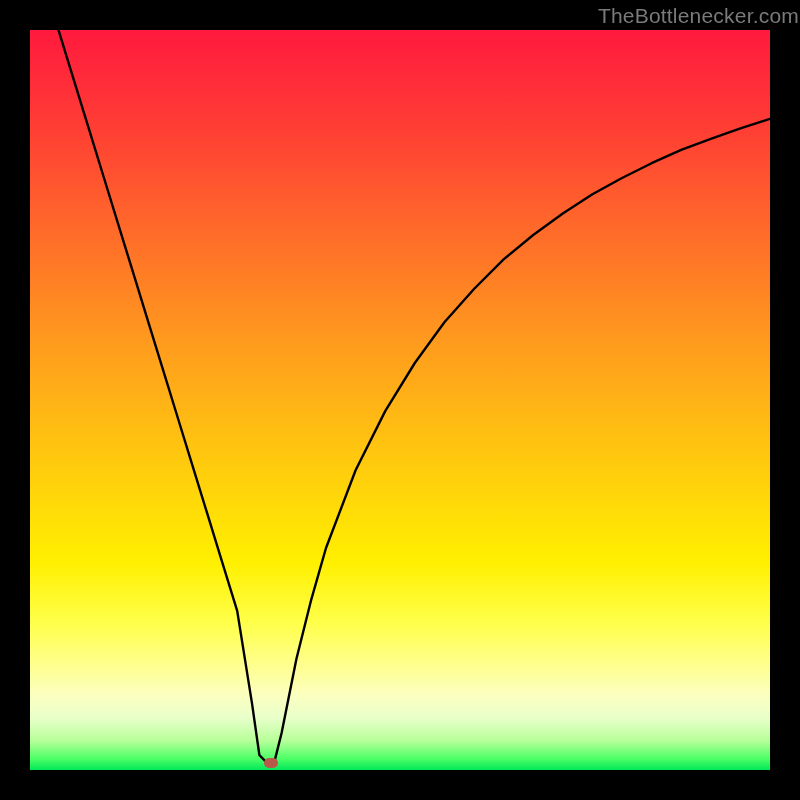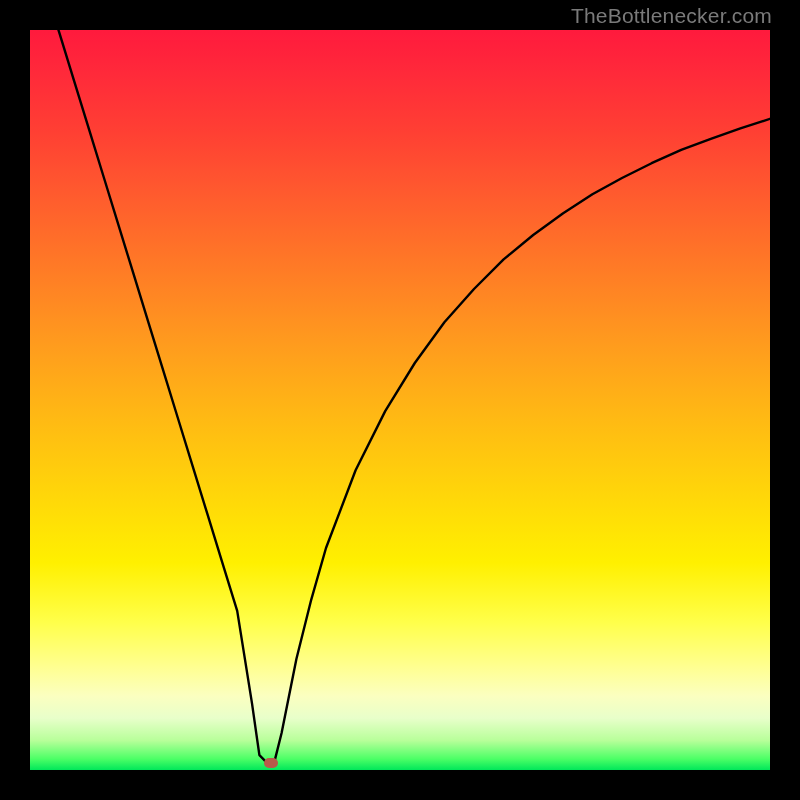--- a/index.html
+++ b/index.html
@@ -54,21 +54,21 @@
   .min-dot {
     position: absolute;
     width: 14px;
     height: 10px;
     background: #b85a4a;
     border-radius: 5px;
   }
   .watermark {
     position: absolute;
     top: 4px;
-    right: 28px;
+    right: 1px;
     color: #7a7a7a;
     font-size: 21px;
     font-weight: 500;
     letter-spacing: 0.2px;
   }
 </style>
 </head>
 <body>
 
 <div class="frame">

